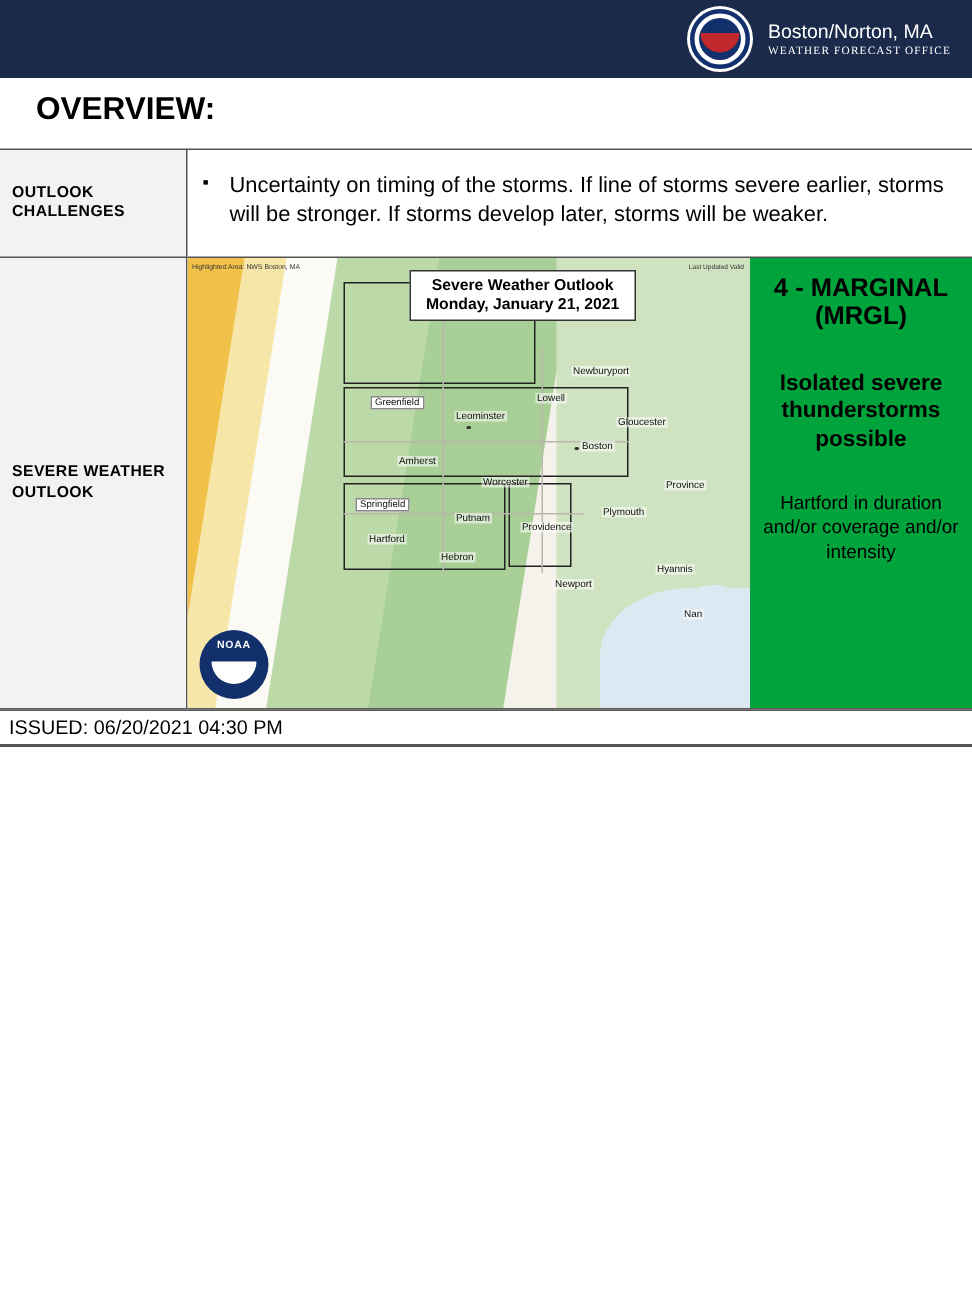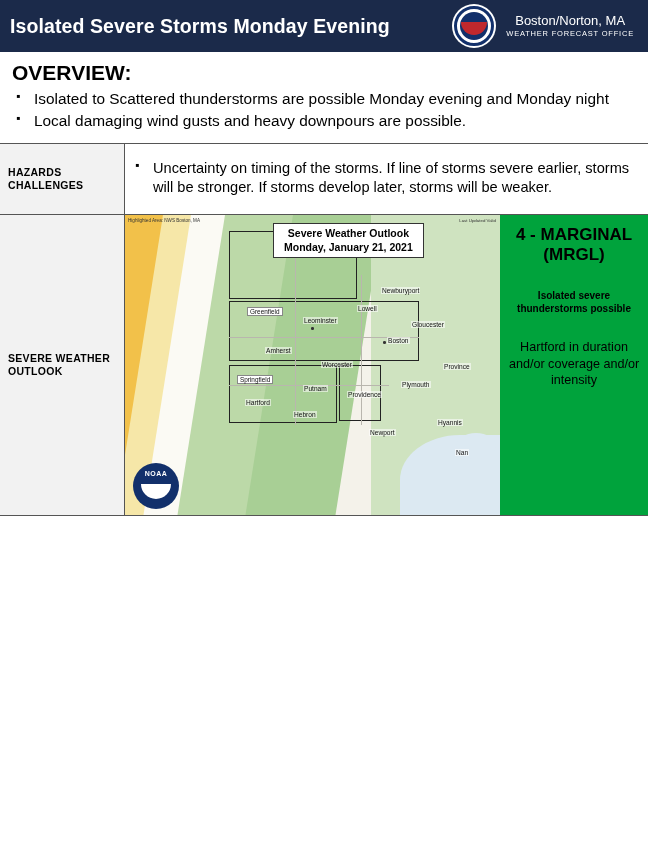--- a/index.html
+++ b/index.html
@@ -66,38 +66,38 @@
   }
   .noaa-logo .swoosh {
     position: absolute;
     left: 9px; top: 18px;
     width: 26px; height: 13px;
     background: #c0282d;
     border-radius: 0 0 13px 13px;
   }
   .header-right {
     flex: 0 0 auto;
-    text-align: center;
     padding-right: 6px;
   }
   .office-name {
     font-size: 13px;
     font-weight: normal;
     line-height: 1.1;
   }
   .office-sub {
     font-size: 7.5px;
     letter-spacing: 0.8px;
     margin-top: 1px;
+    font-family: Liberation Serif, serif;
   }
 
   
   .overview {
     border-bottom: 1.5px solid #555;
-    padding: 9px 10px 10px 12px;
+    padding: 9px 10px 10px 24px;
   }
   .overview-title {
     font-size: 21px;
     font-weight: bold;
     margin-bottom: 4px;
   }
   ul.bul {
     list-style: none;
     margin: 0;
     padding: 0;
@@ -296,21 +296,21 @@
     text-align: center;
     padding: 10px 6px 8px 6px;
     box-sizing: border-box;
   }
   .legend-title {
     font-size: 17px;
     font-weight: bold;
     line-height: 1.15;
   }
   .legend-sub {
-    font-size: 10px;
+    font-size: 15px;
     font-weight: bold;
     line-height: 1.25;
     margin-top: 26px;
   }
   .legend-note {
     font-size: 12.6px;
     line-height: 1.3;
     margin-top: 24px;
   }
 
@@ -321,45 +321,40 @@
     font-size: 13.2px;
     padding: 3px 0 4px 6px;
   }
 </style>
 </head>
 <body>
 
 <div class="page">
 
   <div class="header">
-    <div class="header-title">Isolated Severe Storms Monday Evening</div>
     <div class="header-spacer"></div>
     <div class="noaa-logo">
       <div class="ring"></div>
       <div class="inner"></div>
       <div class="swoosh"></div>
     </div>
     <div class="header-right">
       <div class="office-name">Boston/Norton, MA</div>
       <div class="office-sub">WEATHER FORECAST OFFICE</div>
     </div>
   </div>
 
   <div class="overview">
     <div class="overview-title">OVERVIEW:</div>
-    <ul class="bul">
-      <li>Isolated to Scattered thunderstorms are possible Monday evening and Monday night</li>
-      <li>Local damaging wind gusts and heavy downpours are possible.</li>
-    </ul>
   </div>
 
   <table class="info-table">
     <tbody>
     <tr class="row-challenges">
-      <td class="label-cell">HAZARDS CHALLENGES</td>
+      <td class="label-cell">OUTLOOK CHALLENGES</td>
       <td class="content-cell">
         <ul class="bul">
           <li>Uncertainty on timing of the storms. If line of storms severe earlier, storms will be stronger. If storms develop later, storms will be weaker.</li>
         </ul>
       </td>
     </tr>
     <tr class="row-graphic">
       <td class="label-cell">SEVERE WEATHER OUTLOOK</td>
       <td class="content-cell">
         <div class="graphic-wrap">
@@ -426,14 +421,15 @@
             <div class="legend-sub">Isolated severe thunderstorms possible</div>
             <div class="legend-note">Hartford in duration and/or coverage and/or intensity</div>
           </div>
 
         </div>
       </td>
     </tr>
   </tbody>
     </table>
 
+  <div class="footer">ISSUED: 06/20/2021 04:30 PM</div>
 
 </div>
 
 </body></html>

